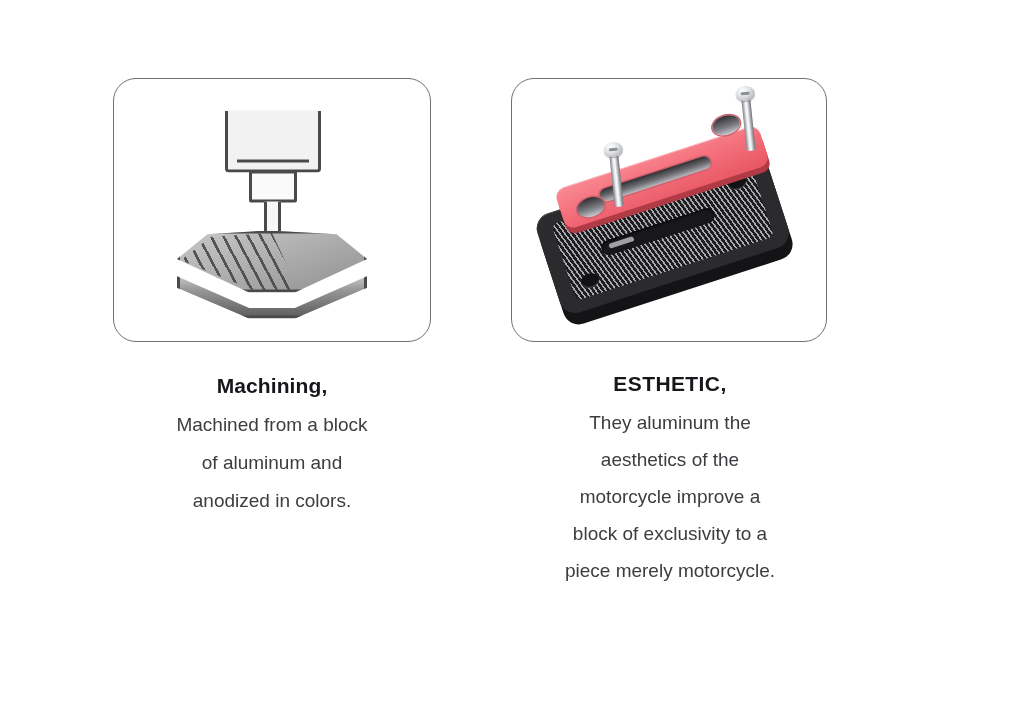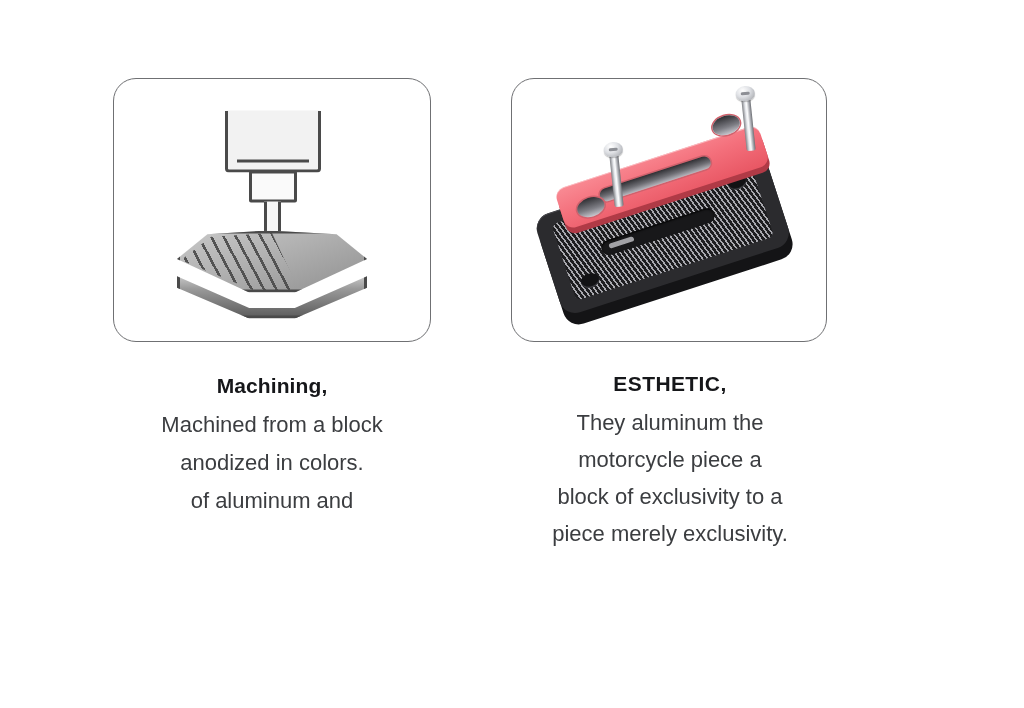--- a/index.html
+++ b/index.html
@@ -192,21 +192,21 @@
   .caption{position:absolute;left:0;width:340px;text-align:center;}
   #caption-machining{top:372px;}
   #caption-esthetic{top:370px;}
 
   .heading{
     font-size:21px;font-weight:bold;color:#16171a;
     letter-spacing:.1px;line-height:28px;margin:0 0 6px 0;
   }
   #heading-esthetic{letter-spacing:.4px;text-align:center;}
   .bodyline{
-    font-size:22px;font-weight:400;color:#3b3d40;
+    font-size:19px;font-weight:400;color:#3b3d40;
     line-height:38px;white-space:nowrap;
   }
   #col-esthetic .bodyline{line-height:37px;}
 </style>
 </head>
 <body>
 
 <div class="stage">
 
   <div class="col" id="col-machining">
@@ -226,22 +226,22 @@
             <div class="blk-side"></div>
             <div class="blk-side-ol"></div>
           </div>
         </div>
       </div>
     </div>
 
     <div class="caption" id="caption-machining">
       <div class="heading">Machining,</div>
       <div class="bodyline">Machined from a block</div>
+      <div class="bodyline">of aluminum and</div>
       <div class="bodyline">anodized in colors.</div>
-      <div class="bodyline">of aluminum and</div>
     </div>
   </div>
 
   <div class="col" id="col-esthetic">
 
     <div class="card">
       <div class="art">
         <div class="photo">
 
           <div class="base-wrap">
@@ -271,19 +271,20 @@
             <div class="head"></div>
           </div>
 
         </div>
       </div>
     </div>
 
     <div class="caption" id="caption-esthetic">
       <div class="heading" id="heading-esthetic">ESTHETIC,</div>
       <div class="bodyline">They aluminum the</div>
-      <div class="bodyline">motorcycle piece a</div>
+      <div class="bodyline">aesthetics of the</div>
+      <div class="bodyline">motorcycle improve a</div>
       <div class="bodyline">block of exclusivity to a</div>
-      <div class="bodyline">piece merely exclusivity.</div>
+      <div class="bodyline">piece merely motorcycle.</div>
     </div>
   </div>
 
 </div>
 
 </body></html>

